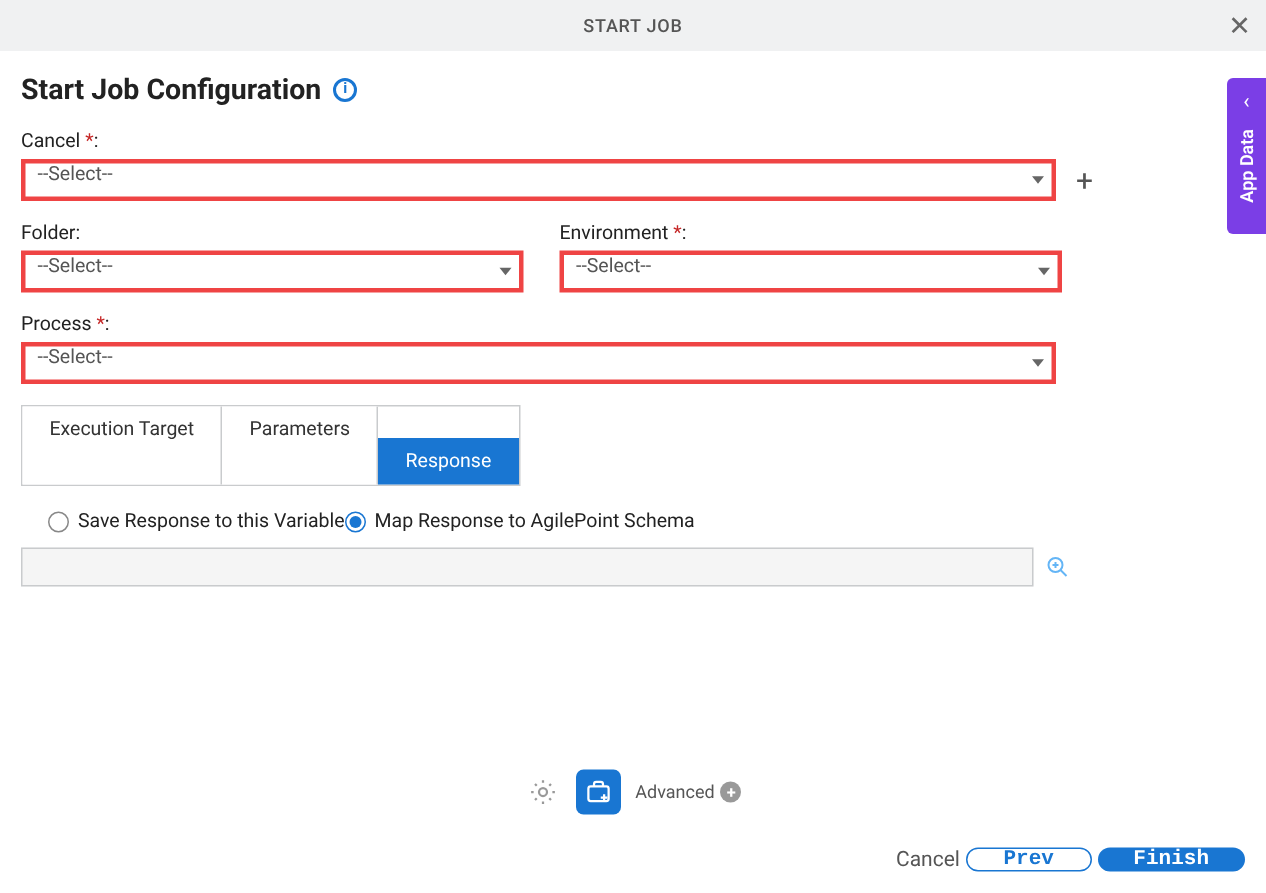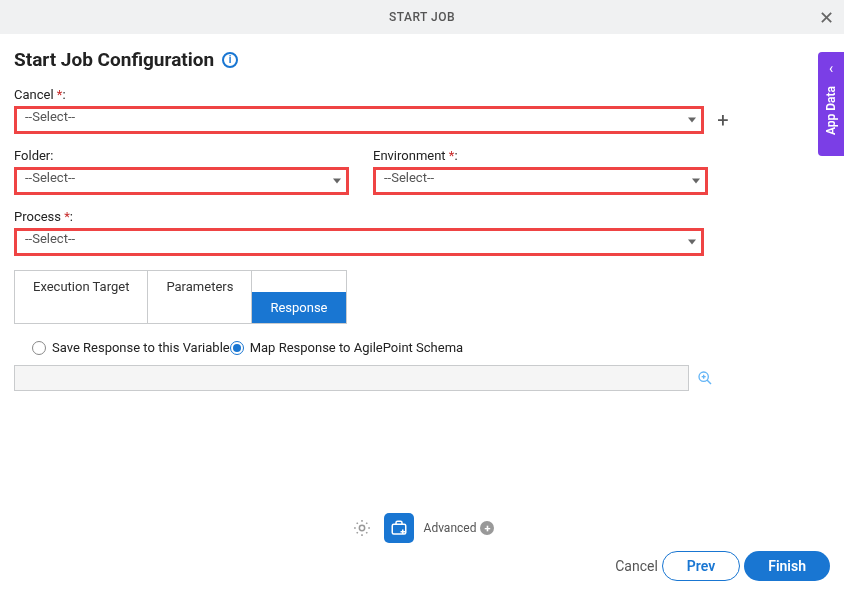--- a/index.html
+++ b/index.html
@@ -39,21 +39,21 @@
 .side-tab-text { color: #fff; font-size: 12px; writing-mode: vertical-rl; transform: rotate(180deg); font-weight: 600; }
 .footer-tools { position: absolute; bottom: 52px; left: 0; right: 0; display: flex; align-items: center; justify-content: center; gap: 10px; }
 .tool-icon { width: 24px; height: 24px; display: flex; align-items: center; justify-content: center; cursor: pointer; }
 .gear-svg { width: 20px; height: 20px; }
 .briefcase-btn { width: 30px; height: 30px; background: #1976d2; border-radius: 5px; display: flex; align-items: center; justify-content: center; cursor: pointer; }
 .briefcase-svg { width: 18px; height: 18px; }
 .advanced-link { font-size: 12px; color: #555; display: flex; align-items: center; gap: 4px; cursor: pointer; }
 .plus-circle { width: 14px; height: 14px; border-radius: 50%; background: #999; color: #fff; display: inline-flex; align-items: center; justify-content: center; font-size: 11px; font-weight: bold; }
 .footer-actions { position: absolute; bottom: 14px; right: 14px; display: flex; align-items: center; gap: 4px; }
 .cancel-link { font-size: 14px; color: #555; cursor: pointer; }
-.btn { height: 30px; padding: 0 24px; border-radius: 16px; font-size: 14px; cursor: pointer; display: inline-flex; align-items: center; justify-content: center; }
+.btn { height: 16px; padding: 0 24px; border-radius: 16px; font-size: 14px; cursor: pointer; display: inline-flex; align-items: center; justify-content: center; font-family: Liberation Mono, monospace; }
 .btn-outline { border: 1.5px solid #1976d2; color: #1976d2; background: #fff; font-weight: 600; }
 .btn-primary { background: #1976d2; color: #fff; font-weight: 600; border: none; }
 </style>
 </head>
 <body>
 
 <div class="modal-header">
   <span class="modal-title">START JOB</span>
   <span class="close-btn">✕</span>
 </div>

